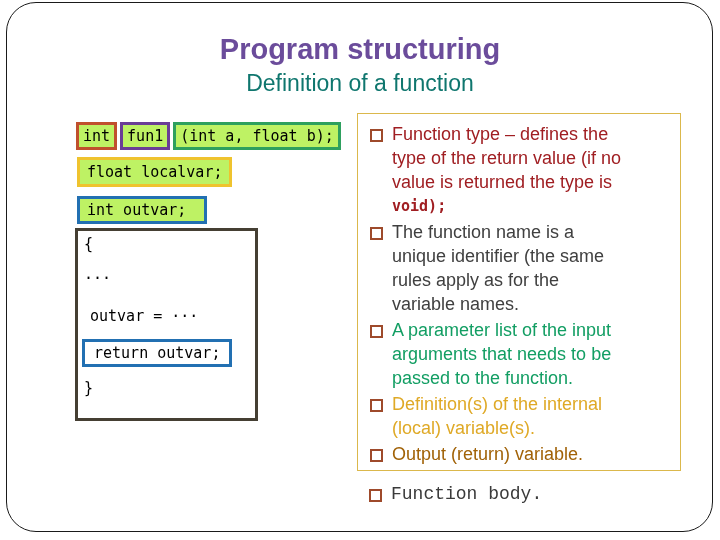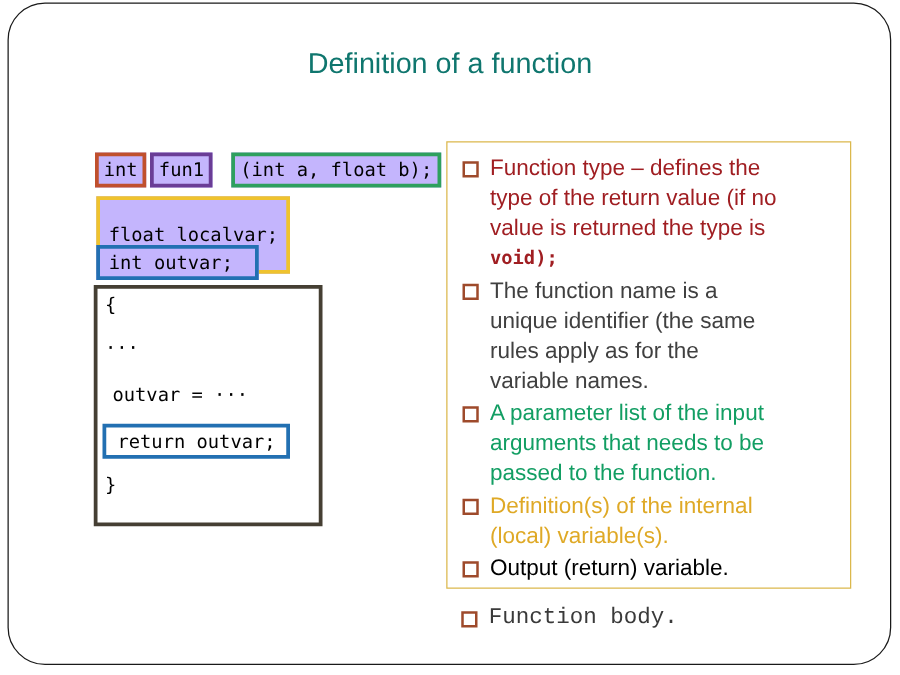--- a/index.html
+++ b/index.html
@@ -14,26 +14,26 @@
   
   .header { position:absolute; top:33px; left:0; width:100%; text-align:center; }
   .title   { font-size:29px; font-weight:bold; color:#6B4C9B; letter-spacing:0px; }
   .subtitle{ font-size:23px; font-weight:normal; color:#0f766e; margin-top:4px; }
 
   
   .code {
     position:absolute; left:75px; top:122px; width:260px; height:300px;
     font-family:"DejaVu Sans Mono", monospace; font-size:15px; color:#000;
   }
-  .cbox { border:3px solid #000000; background:#c4b5fd; display:inline-block; padding:2px 4px; white-space:nowrap; }
+  .cbox { border:3px solid #000000; background:#bef264; display:inline-block; padding:2px 4px; white-space:nowrap; }
   .row1 { position:absolute; top:0; left:1px; display:flex; gap:3px; }
   .box-int    { border-color:#C0502D; }
   .box-fun    { border-color:#6A3D96; }
-  .box-params { border-color:#2EA05E;margin-left:12px; }
-  .box-local  { position:absolute; top:35px; left:2px; border-color:#EFC32E; padding:19px 7px; }
+  .box-params { border-color:#2EA05E; }
+  .box-local  { position:absolute; top:35px; left:2px; border-color:#EFC32E; padding:3px 7px; }
   .box-out    { position:absolute; top:74px; left:2px; border-color:#2270B2; padding:2px 7px; min-width:110px; }
   .bodybox {
     position:absolute; top:106px; left:0; width:177px; height:187px;
     border:3px solid #453F33; background:#fff;
   }
   .bodybox span { position:absolute; white-space:nowrap; }
   .l-open   { left:6px;  top:4px; }
   .l-dots   { left:6px;  top:38px; }
   .l-assign { left:12px; top:76px; }
   .l-return { position:absolute; left:4px; top:108px; border:3px solid #2270B2; padding:2px 9px; white-space:nowrap; }
@@ -48,31 +48,32 @@
   .marker {
     flex:0 0 auto; width:9px; height:9px; border:2px solid #9E4A2B;
     margin:7px 9px 0 0; background:#fff;
   }
   .line { font-size:18px; line-height:24px; white-space:nowrap; }
   .line.mono { font-family:"DejaVu Sans Mono", monospace; font-weight:bold; font-size:15px; }
   .c-red    { color:#A01E22; }
   .c-purple { color:#404040; }
   .c-green  { color:#129E63; }
   .c-gold   { color:#DFA926; }
-  .c-blue   { color:#000000; }
+  .c-blue   { color:#a16207; }
   .c-black  { color:#3A3A3A; }
   .outside-bullet { position:absolute; left:369px; top:482px;font-family:Liberation Mono, monospace; }
 </style>
 </head>
 <body>
 
 <div class="slide">
   <div class="frame"></div>
 
   <div class="header">
+    <div class="title">Program structuring</div>
     <div class="subtitle">Definition of a function</div>
   </div>
 
   <div class="code">
     <div class="row1">
       <span class="cbox box-int">int</span>
       <span class="cbox box-fun">fun1</span>
       <span class="cbox box-params">(int a, float b);</span>
     </div>
     <span class="cbox box-local">float localvar;</span>

